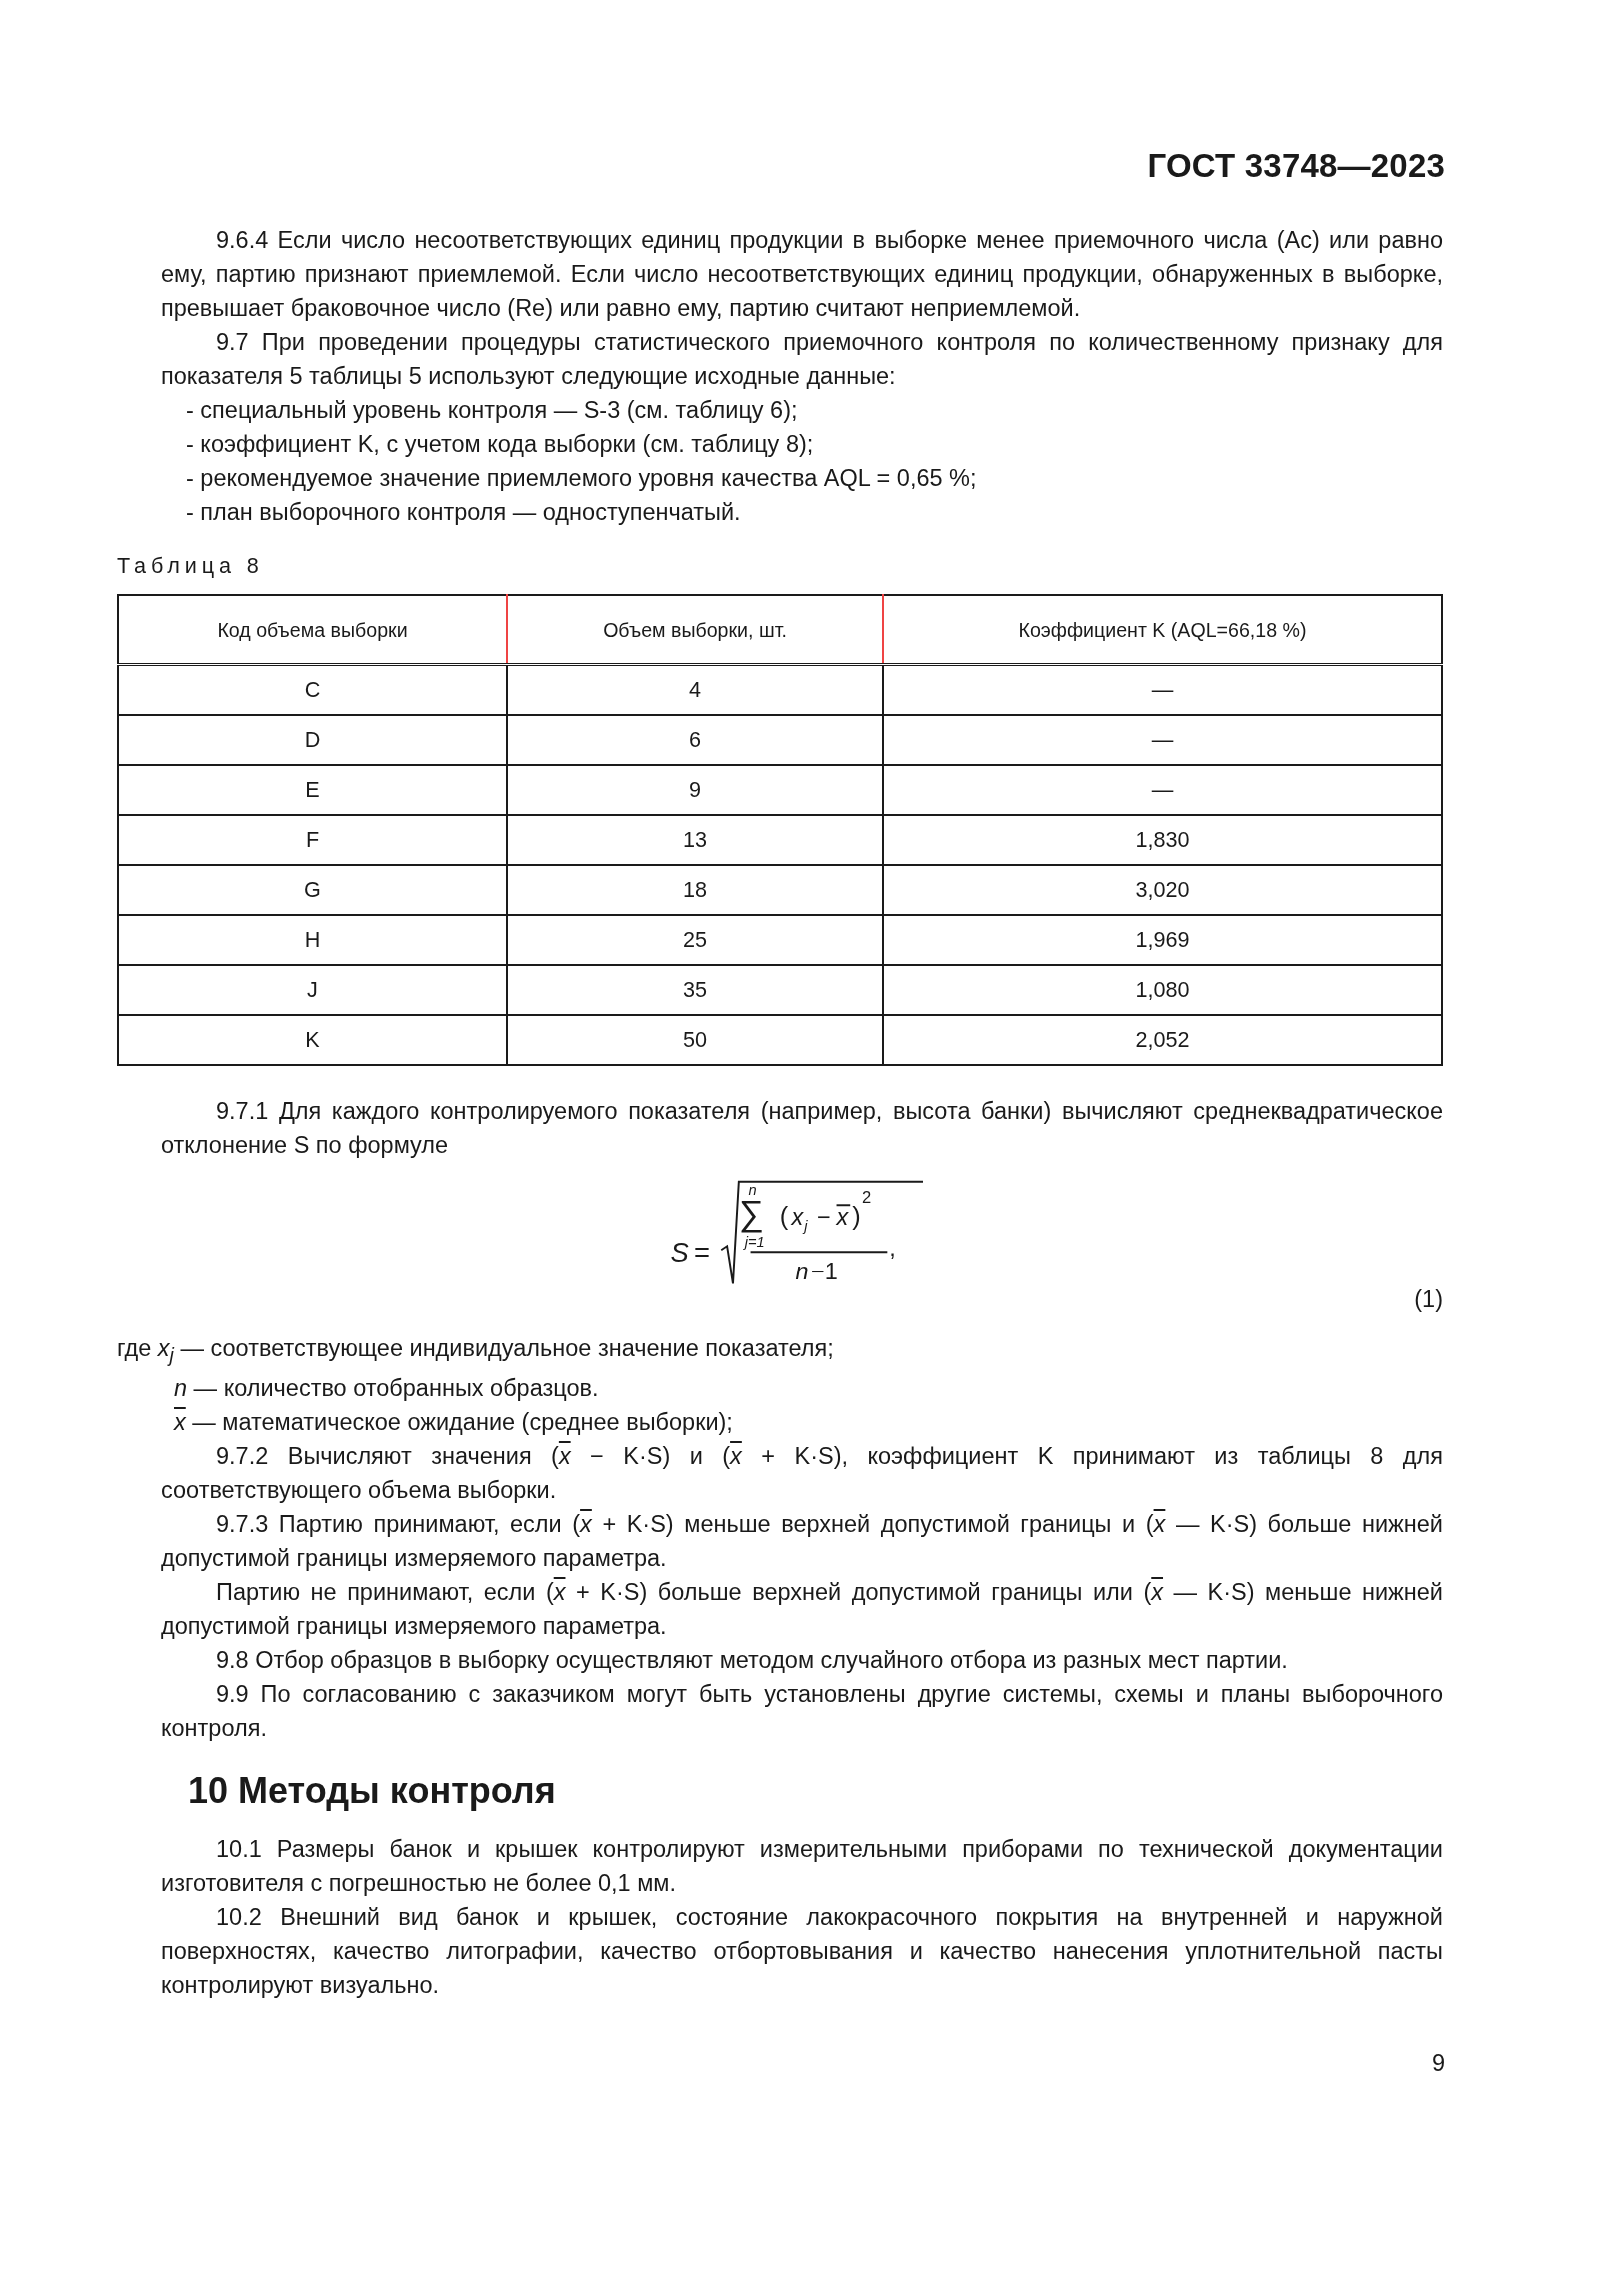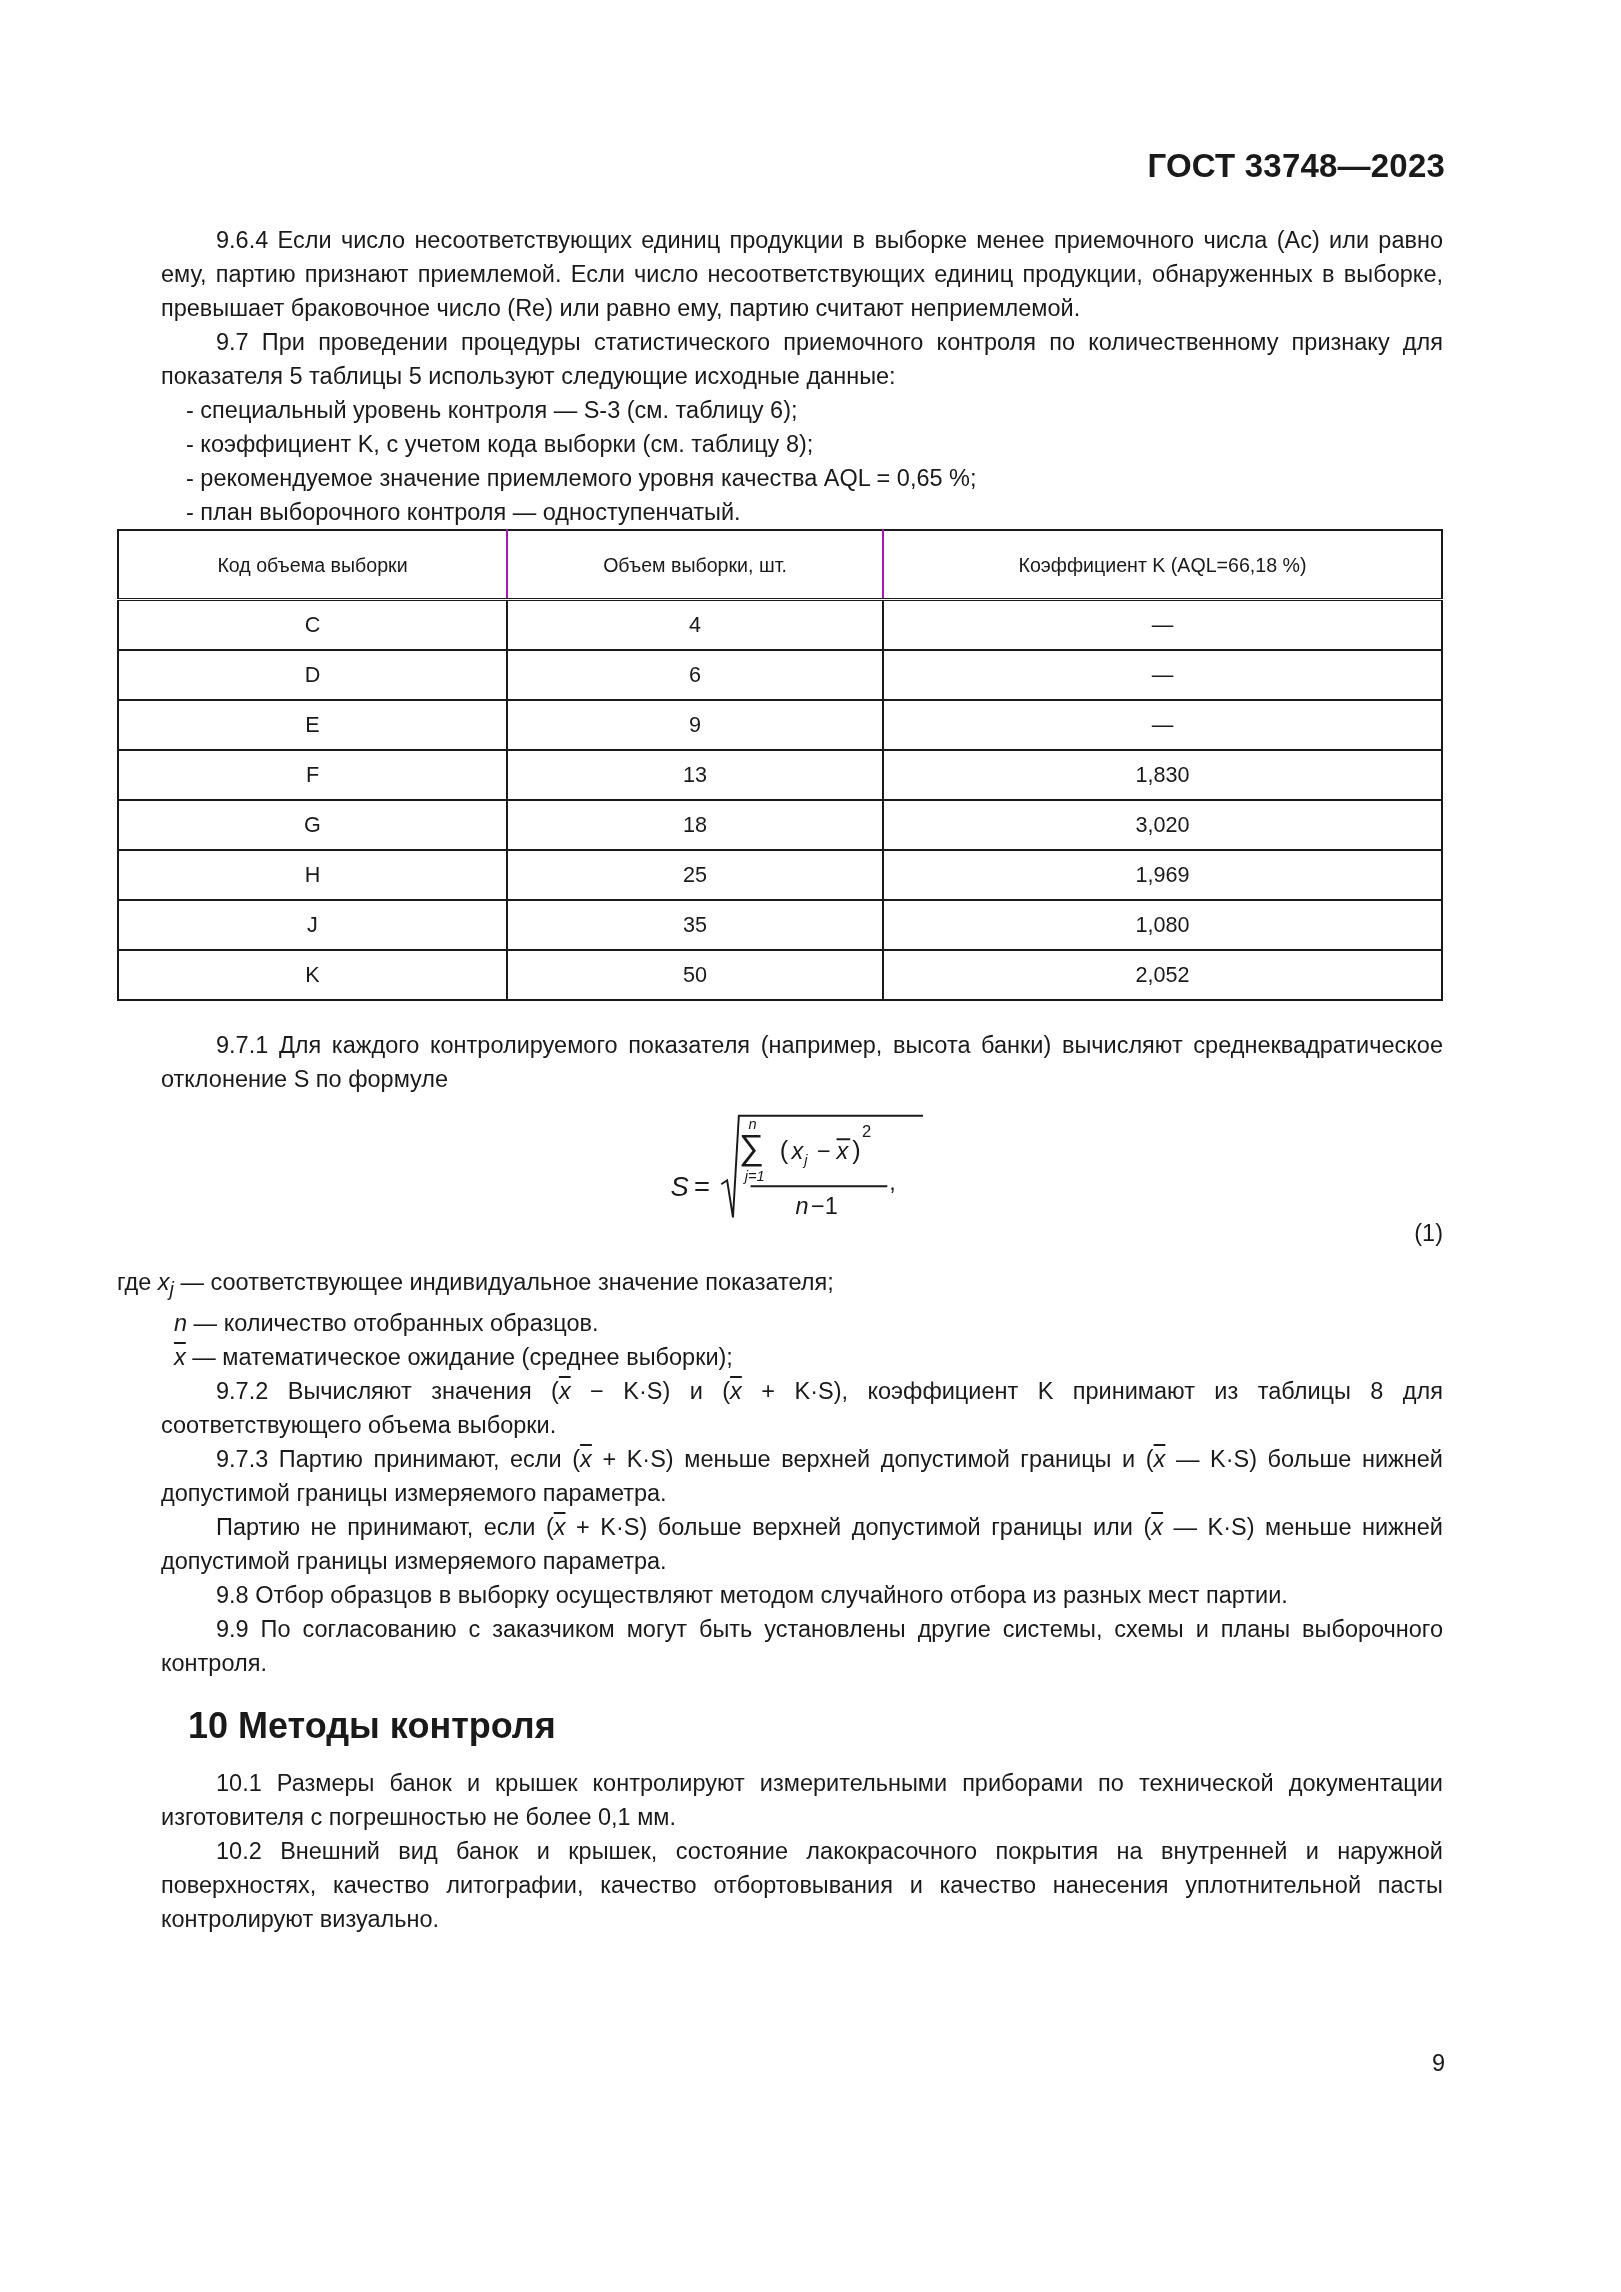--- a/index.html
+++ b/index.html
@@ -23,21 +23,21 @@
     margin-top: 19.6px; margin-bottom: 11.8px;
     letter-spacing: 4.9px; font-size: 21.6px;
   }
   table.t8 {
     width: 1326px; border-collapse: collapse;
     border: 2.9px solid #1a1a1a;
     font-size: 21.6px;
   }
   table.t8 th {
     font-weight: normal; font-size: 19.6px; height: 65px;
-    border-right: 2px solid #a21caf;
+    border-right: 2px solid #ef4444;
     border-bottom: 3.9px double #1a1a1a;
   }
   table.t8 td {
     height: 46px; text-align: center;
     border-right: 2px solid #1a1a1a;
     border-top: 2.9px solid #1a1a1a;
   }
   table.t8 th:last-child, table.t8 td:last-child { border-right: none; }
   .c1 { width: 385px; } .c2 { width: 372px; }
   .formula-block { position: relative; height: 157px; margin-top: 11.8px; }
@@ -59,20 +59,21 @@
 <div class="page-header">ГОСТ 33748—2023</div>
 
 <div class="content">
   <p class="indent">9.6.4 Если число несоответствующих единиц продукции в выборке менее приемочного числа (Ас) или равно ему, партию признают приемлемой. Если число несоответствующих единиц продукции, обнаруженных в выборке, превышает браковочное число (Re) или равно ему, партию считают неприемлемой.</p>
   <p class="indent">9.7 При проведении процедуры статистического приемочного контроля по количественному признаку для показателя 5 таблицы 5 используют следующие исходные данные:</p>
   <p class="list-item">- специальный уровень контроля — S-3 (см. таблицу 6);</p>
   <p class="list-item">- коэффициент K, с учетом кода выборки (см. таблицу 8);</p>
   <p class="list-item">- рекомендуемое значение приемлемого уровня качества AQL = 0,65 %;</p>
   <p class="list-item">- план выборочного контроля — одноступенчатый.</p>
 
+  <div class="table-caption">Таблица 8</div>
 
   <table class="t8">
     <thead>
       <tr>
         <th class="c1">Код объема выборки</th>
         <th class="c2">Объем выборки, шт.</th>
         <th>Коэффициент K (AQL=66,18 %)</th>
       </tr>
     </thead>
     <tbody>

